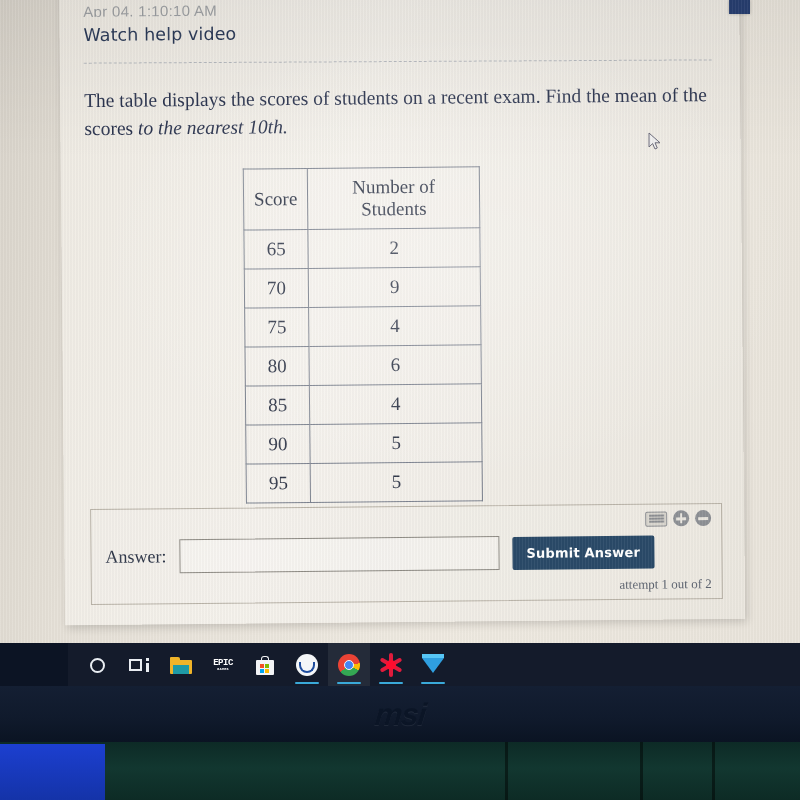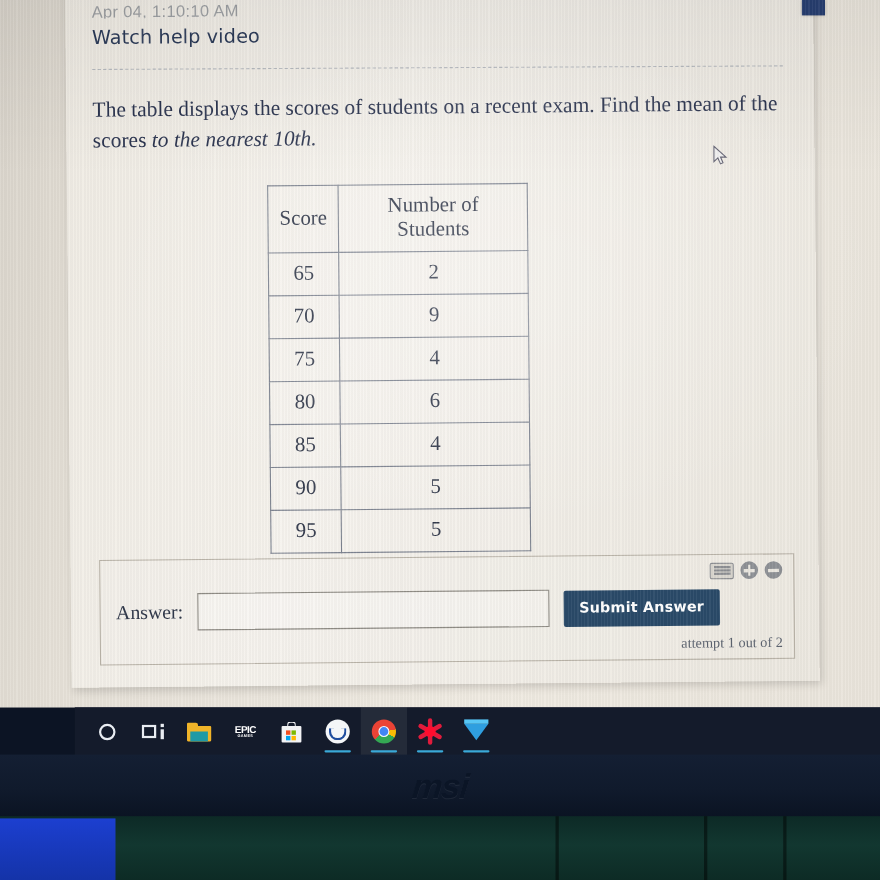--- a/index.html
+++ b/index.html
@@ -104,21 +104,21 @@
     position: absolute; left: 0; top: 3px; width: 22px; height: 14px;
     background: #f0b429; border-radius: 1px;
   }
   .ico-folder .inner {
     position: absolute; left: 3px; top: 8px; width: 16px; height: 9px;
     background: #1f9aa6;
   }
 
   .ico-epic {
     width: 22px; text-align: center; color: #fff;
-    font-family: Liberation Sans, sans-serif; line-height: 1;
+    font-family: Liberation Mono, monospace; line-height: 1;
   }
   .ico-epic .t1 { font-size: 9px; font-weight: bold; letter-spacing: -.5px; }
   .ico-epic .t2 { font-size: 3.5px; font-weight: bold; letter-spacing: .3px; }
 
   .ico-store { position: relative; width: 18px; height: 19px; }
   .ico-store .bag {
     position: absolute; left: 0; top: 4px; width: 18px; height: 15px;
     background: #f2f3f5; border-radius: 1px;
   }
   .ico-store .handle {

